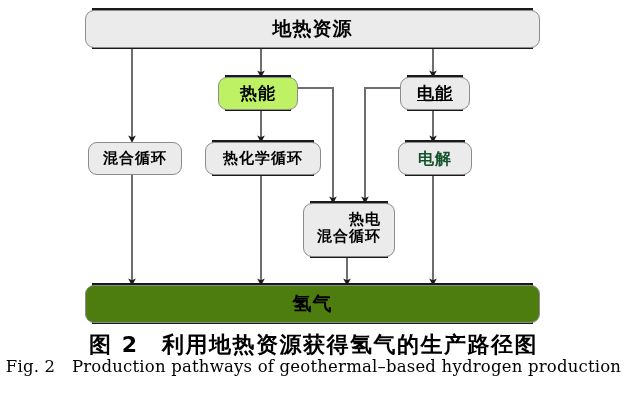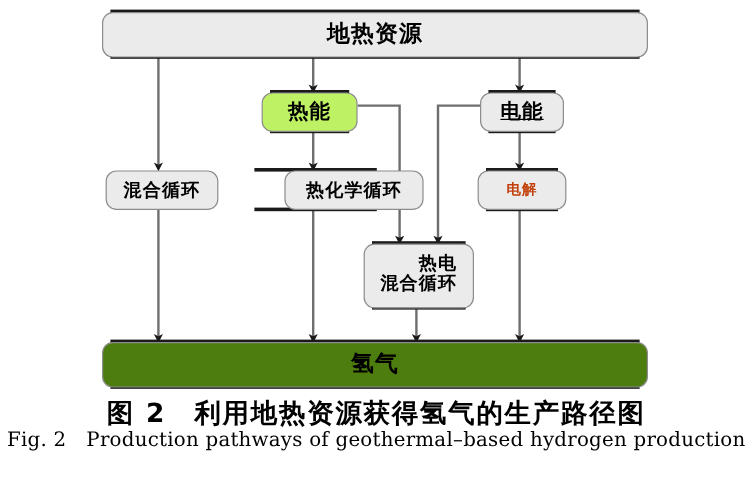--- a/index.html
+++ b/index.html
@@ -120,27 +120,27 @@
   <div class="node" id="n-electric" style="left: 400px; top: 77px; width: 70px; height: 33px; font-size: 17px; background: rgb(235, 235, 235); border-color: rgb(140, 140, 140); color: rgb(0, 0, 0); text-decoration: underline;">
     <span class="lbl">电能</span>
   </div>
   <div class="shadow-bot" style="left: 407px; top: 108px; width: 56px; height: 3px; background: rgb(26, 26, 26);"></div>
 
   <div class="node" id="n-direct" style="left: 88px; top: 142px; width: 94px; height: 33px; font-size: 15px; background: rgb(235, 235, 235); border-color: rgb(140, 140, 140); color: rgb(0, 0, 0);">
     <span class="lbl">混合循环</span>
   </div>
 
   <div class="shadow-top" style="left: 212px; top: 140px; width: 102px; height: 3px; background: rgb(26, 26, 26);"></div>
-  <div class="node" id="n-thermochem" style="left: 205px; top: 142px; width: 116px; height: 33px; font-size: 15px; background: rgb(235, 235, 235); border-color: rgb(140, 140, 140); color: rgb(0, 0, 0); margin-left: 32px;">
+  <div class="node" id="n-thermochem" style="left: 205px; top: 142px; width: 116px; height: 33px; font-size: 15px; background: rgb(235, 235, 235); border-color: rgb(140, 140, 140); color: rgb(0, 0, 0);">
     <span class="lbl">热化学循环</span>
   </div>
   <div class="shadow-bot" style="left: 212px; top: 173px; width: 102px; height: 3px; background: rgb(26, 26, 26);"></div>
 
   <div class="shadow-top" style="left: 405px; top: 140px; width: 60px; height: 3px; background: rgb(26, 26, 26);"></div>
-  <div class="node" id="n-electrolysis" style="left: 398px; top: 142px; width: 74px; height: 33px; font-size: 12px; background: rgb(235, 235, 235); border-color: rgb(140, 140, 140); color: #c2410c;">
+  <div class="node" id="n-electrolysis" style="left: 398px; top: 142px; width: 74px; height: 33px; font-size: 16px; background: rgb(235, 235, 235); border-color: rgb(140, 140, 140); color: #14532d;">
     <span class="lbl">电解</span>
   </div>
   <div class="shadow-bot" style="left: 405px; top: 173px; width: 60px; height: 3px; background: rgb(26, 26, 26);"></div>
 
   <div class="shadow-top" style="left: 310px; top: 201px; width: 78px; height: 3px; background: rgb(26, 26, 26);"></div>
   <div class="node" id="n-hybrid" style="left: 303px; top: 203px; width: 92px; height: 54px; font-size: 15px; background: rgb(235, 235, 235); border-color: rgb(140, 140, 140); color: rgb(0, 0, 0); font-family: Liberation Mono, monospace;">
     <span class="lbl">热电
 混合循环</span>
   </div>
   <div class="shadow-bot" style="left: 310px; top: 255px; width: 78px; height: 3px; background: rgb(26, 26, 26);"></div>

